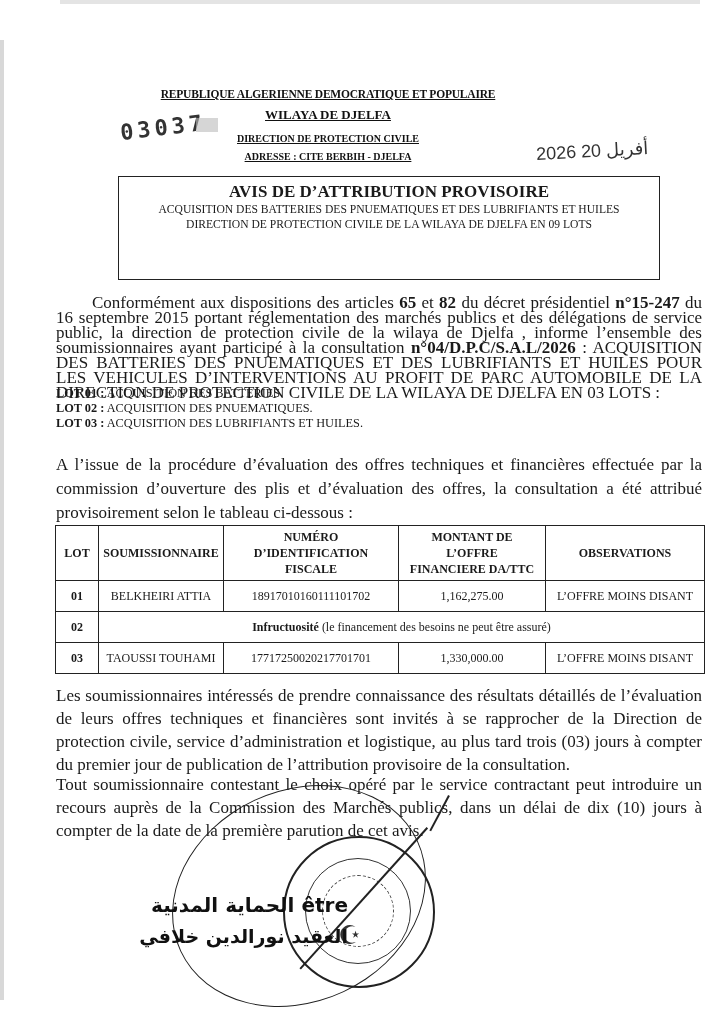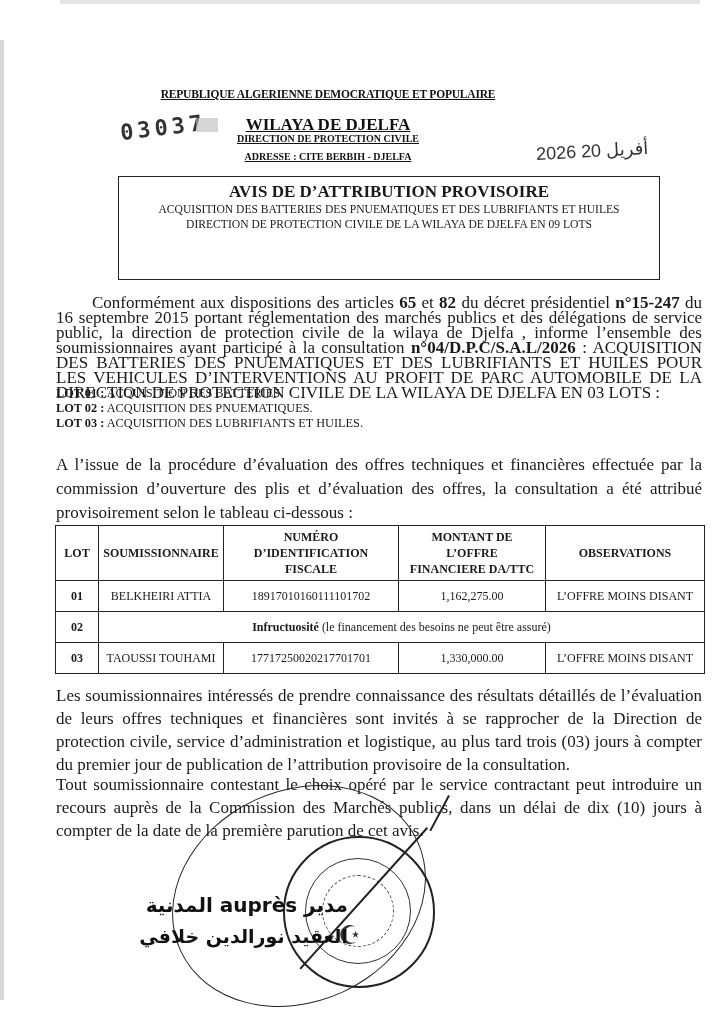--- a/index.html
+++ b/index.html
@@ -10,21 +10,21 @@
       color: #1a1a1a;
       position: relative;
     }
     .page { position: absolute; left: 0; top: 0; width: 722px; height: 1024px; }
     .topline { position: absolute; left: 60px; top: 0; width: 640px; height: 4px; background: #e4e4e4; }
     .leftedge { position: absolute; left: 0; top: 40px; width: 4px; height: 960px; background: #d8d8d8; }
 
     .hdr { position: absolute; left: 0; width: 656px; text-align: center;
       font-family: "Liberation Serif", serif; font-weight: bold; text-decoration: underline; color: #111; }
     .hdr1 { top: 88px; font-size: 11.5px; letter-spacing: -0.2px; }
-    .hdr2 { top: 115px; font-size: 17px; }
+    .hdr2 { top: 107px; font-size: 13px; }
     .hdr3 { top: 133px; font-size: 10px; }
     .hdr4 { top: 151px; font-size: 10px; }
 
     .regnum { position: absolute; left: 120px; top: 115px; font-family: "DejaVu Sans Mono", monospace;
       font-size: 22px; font-weight: bold; color: #333; letter-spacing: 4px; transform: rotate(-7deg); }
     .regnum-stamp { position: absolute; left: 196px; top: 118px; width: 22px; height: 14px; background: #bbb; opacity: 0.6; }
     .datestamp { position: absolute; left: 536px; top: 140px; font-family: "Liberation Sans", sans-serif;
       font-size: 18px; color: #333; transform: rotate(-3deg); }
 
     .titlebox { position: absolute; left: 118px; top: 176px; width: 542px; height: 104px;
@@ -137,15 +137,15 @@
   <div class="para p4">Tout soumissionnaire contestant le choix opéré par le service contractant peut introduire un recours auprès de la Commission des Marchés publics, dans un délai de dix (10) jours à compter de la date de la première parution de cet avis.</div>
 
   <div class="seal-outer"></div>
   <div class="seal-ring"></div>
   <div class="seal-ring2"></div>
   <div class="seal-inner"></div>
   <div class="crescent">☪</div>
   <div class="sig-line" style="left:300px; top:968px; width:190px; transform: rotate(-48deg);"></div>
   <div class="sig-line" style="left:430px; top:830px; width:40px; transform: rotate(-62deg);"></div>
 
-  <div class="sign sign1">مدير auprès المدنية</div>
+  <div class="sign sign1">être الحماية المدنية</div>
   <div class="sign sign2">العقيد نورالدين خلافي</div>
 </div>
 
 </body></html>

